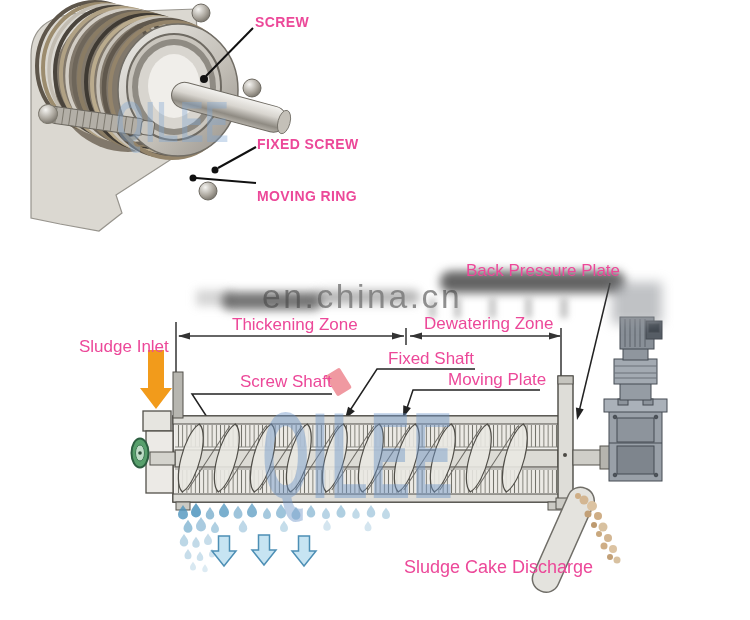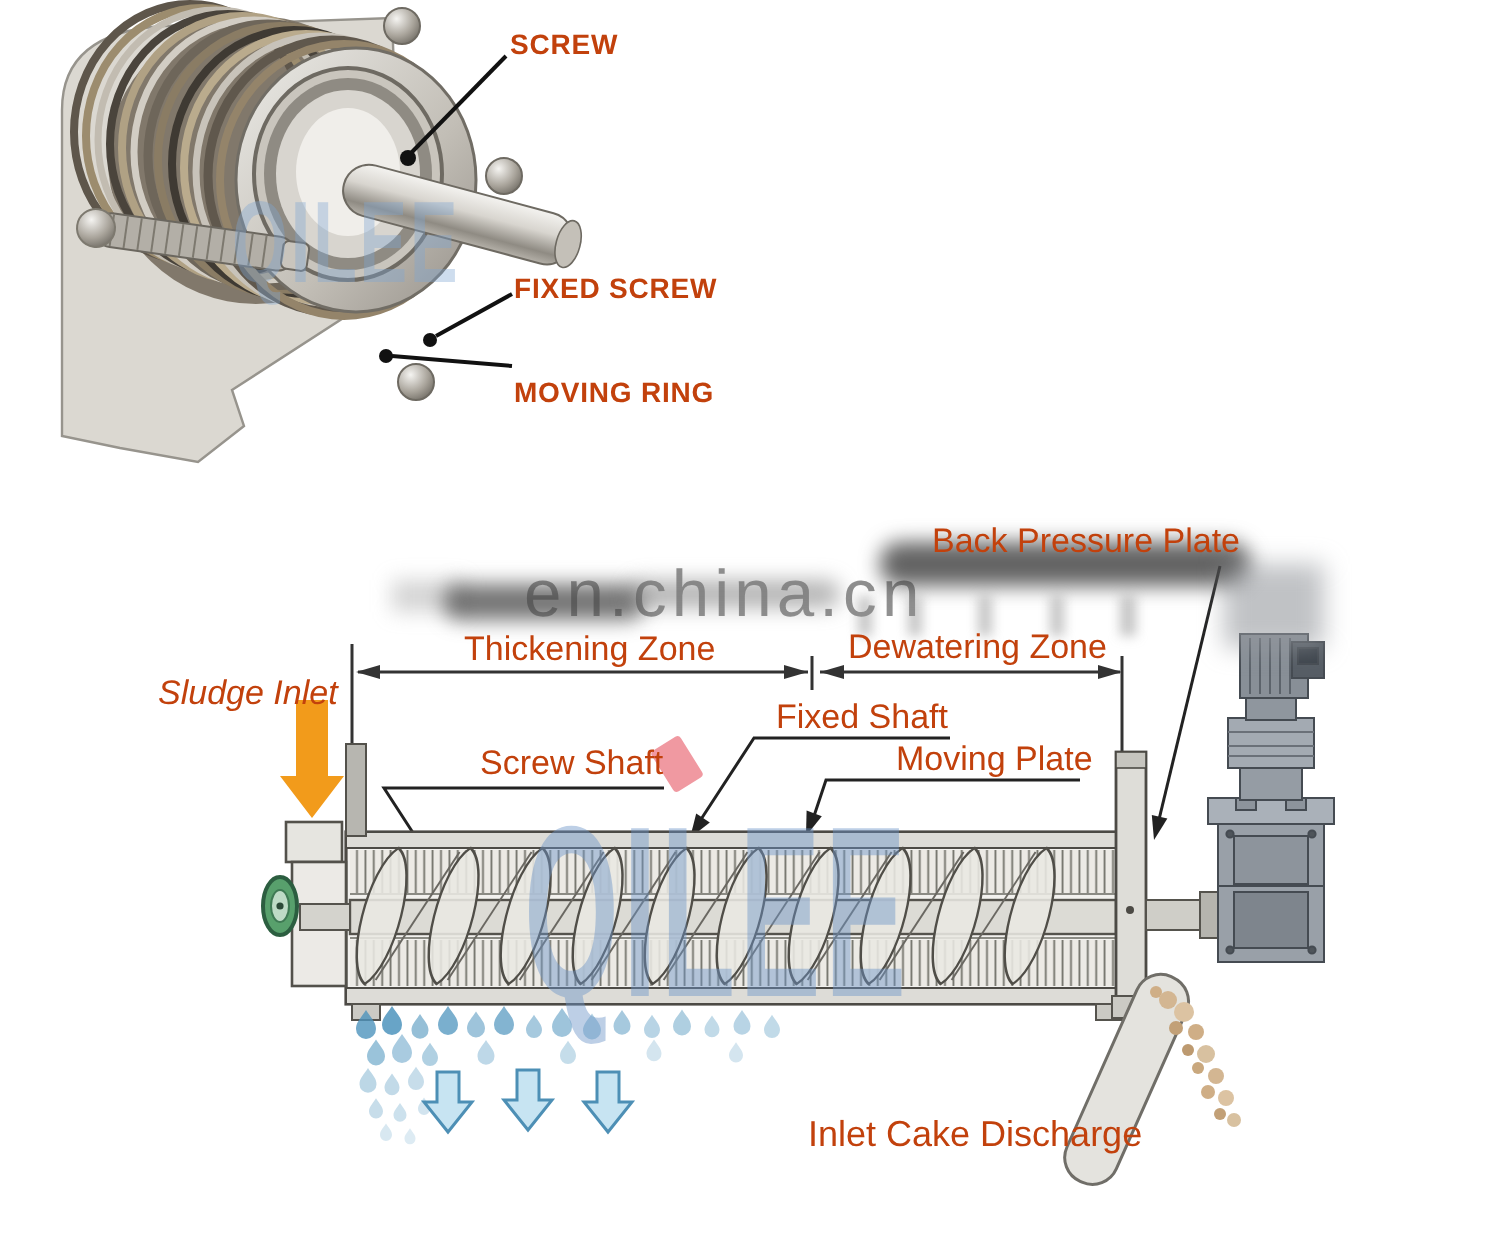--- a/index.html
+++ b/index.html
@@ -1,18 +1,18 @@
 <!DOCTYPE html>
 <html><head>
 <meta charset="utf-8">
 <style>
   html,body{margin:0;padding:0;background:#fff;}
   .stage{position:relative;width:750px;height:620px;background:#ffffff;overflow:hidden;
          font-family:"Liberation Sans",sans-serif;}
-  .label{position:absolute;font:400 17px/1.15 "Liberation Sans",sans-serif;color:#c2410c;white-space:nowrap;}
+  .label{position:absolute;font:400 17px/1.15 "Liberation Sans",sans-serif;color:#ec4899;white-space:nowrap;}
   .label.top{font-weight:700;font-size:14px;letter-spacing:.4px;}
   .wm{position:absolute;font-family:"Liberation Sans",sans-serif;font-weight:700;white-space:nowrap;pointer-events:none;}
   .wm-photo{left:116px;top:88px;font-size:58px;color:rgba(125,165,210,.38);transform:scaleX(.62);transform-origin:left top;letter-spacing:2px;}
   .wm-machine{left:262px;top:386px;font-size:122px;color:rgba(108,148,200,.45);transform:scaleX(.50);transform-origin:left top;letter-spacing:4px;}
   .wm-site{left:262px;top:278px;font-size:33px;font-weight:400;color:rgba(125,125,125,.85);letter-spacing:2.5px;transform:scaleX(1.02);transform-origin:left top;}
   .wm-redmark{position:absolute;left:330px;top:370px;width:17px;height:24px;background:rgba(236,128,138,.8);transform:rotate(-32deg);border-radius:2px;}
   .smear{position:absolute;pointer-events:none;}
   svg{position:absolute;left:0;top:0;}
 </style>
 </head>
@@ -303,22 +303,22 @@
   <div class="smear" style="left:429px;top:298px;width:7px;height:20px;background:rgba(140,140,140,.5);filter:blur(3px);"></div>
   <div class="smear" style="left:454px;top:298px;width:7px;height:20px;background:rgba(140,140,140,.5);filter:blur(3px);"></div>
   <div class="smear" style="left:489px;top:298px;width:7px;height:20px;background:rgba(140,140,140,.5);filter:blur(3px);"></div>
   <div class="smear" style="left:525px;top:298px;width:7px;height:20px;background:rgba(140,140,140,.5);filter:blur(3px);"></div>
   <div class="smear" style="left:560px;top:298px;width:8px;height:20px;background:rgba(140,140,140,.5);filter:blur(3px);"></div>
 
   <div class="label top" style="left:255px;top:14px;">SCREW</div>
   <div class="label top" style="left:257px;top:136px;">FIXED SCREW</div>
   <div class="label top" style="left:257px;top:188px;">MOVING RING</div>
 
-  <div class="label" style="left:79px;top:337px;font-style:italic;">Sludge Inlet</div>
+  <div class="label" style="left:79px;top:337px;">Sludge Inlet</div>
   <div class="label" style="left:232px;top:315px;text-align:right;">Thickening Zone</div>
   <div class="label" style="left:424px;top:314px;">Dewatering Zone</div>
   <div class="label" style="left:466px;top:261px;">Back Pressure Plate</div>
   <div class="label" style="left:388px;top:349px;">Fixed Shaft</div>
   <div class="label" style="left:240px;top:372px;">Screw Shaft</div>
   <div class="label" style="left:448px;top:370px;">Moving Plate</div>
-  <div class="label" style="left:404px;top:557px;font-size:18px;">Inlet Cake Discharge</div>
+  <div class="label" style="left:404px;top:557px;font-size:18px;">Sludge Cake Discharge</div>
 
 </div>
 
 </body></html>

